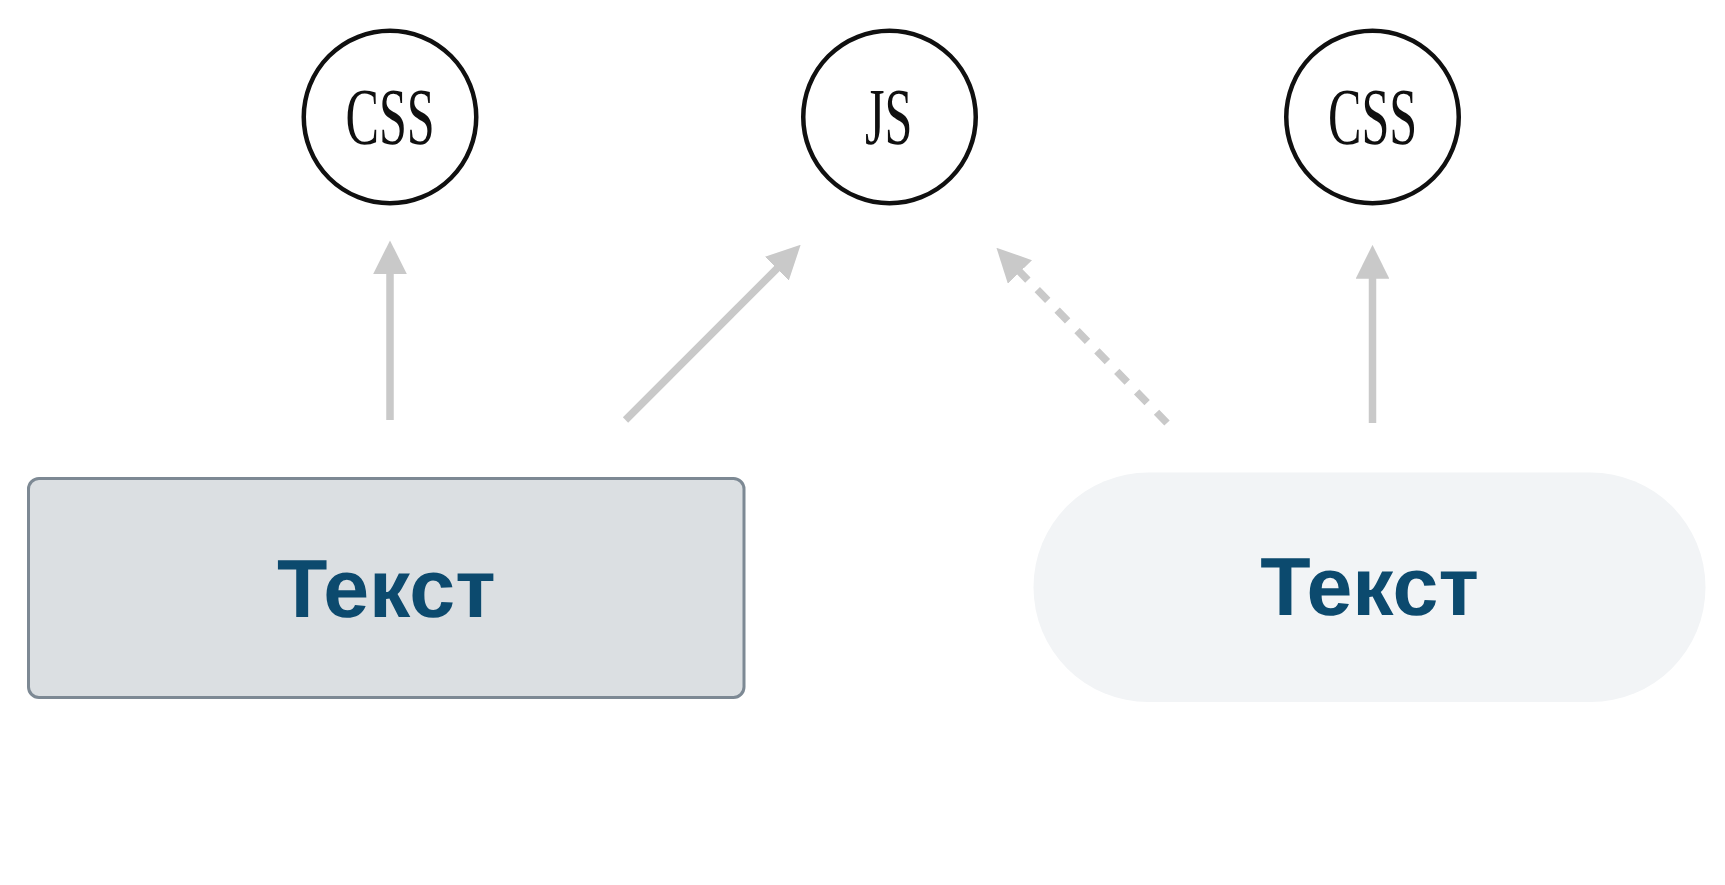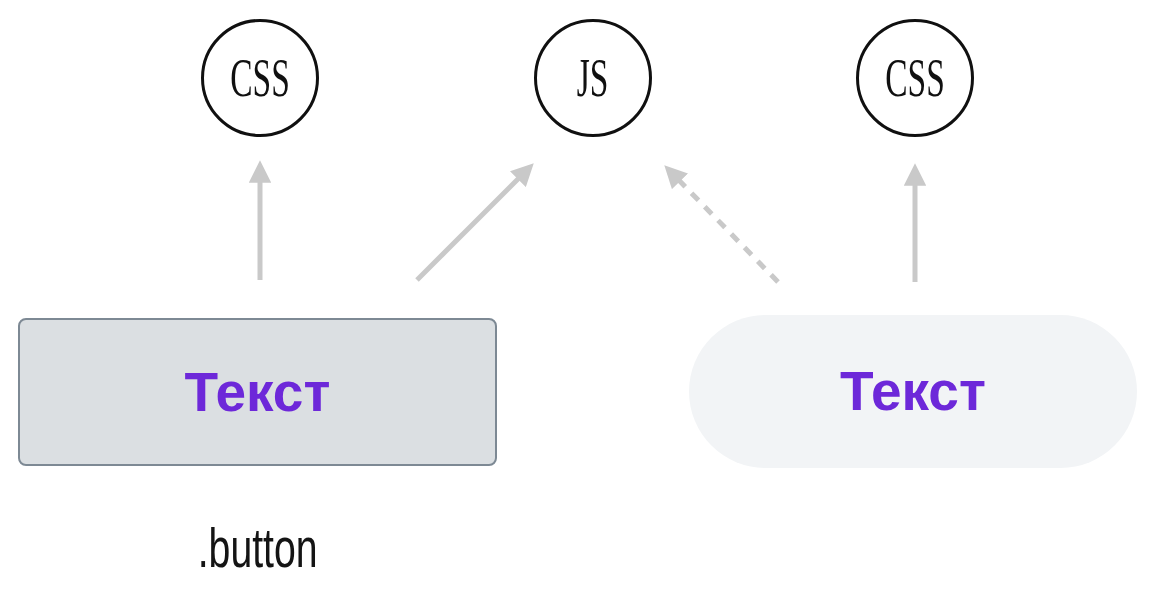--- a/index.html
+++ b/index.html
@@ -47,21 +47,21 @@
   .demo-button {
     position: absolute;
     display: flex;
     align-items: center;
     justify-content: center;
     box-sizing: border-box;
   }
   .demo-button .btn-text {
     font-size: 55px;
     font-weight: 700;
-    color: #6d28d9;
+    color: #0c4a6e;
     line-height: 1;
     white-space: nowrap;
   }
   .demo-button.rect {
     left: 18px; top: 318px;
     width: 479px; height: 148px;
     background: #dbdfe2;
     border: 2px solid #7d8994;
     border-radius: 8px;
   }
@@ -118,17 +118,14 @@
     <span class="node-label">CSS</span>
   </div>
 
   <div class="demo-button rect">
     <span class="btn-text">Текст</span>
   </div>
   <div class="demo-button pill">
     <span class="btn-text">Текст</span>
   </div>
 
-  <div class="class-label label-button">
-    <span class="cond">.button</span>
-  </div>
 
 </div>
 
 </body></html>

